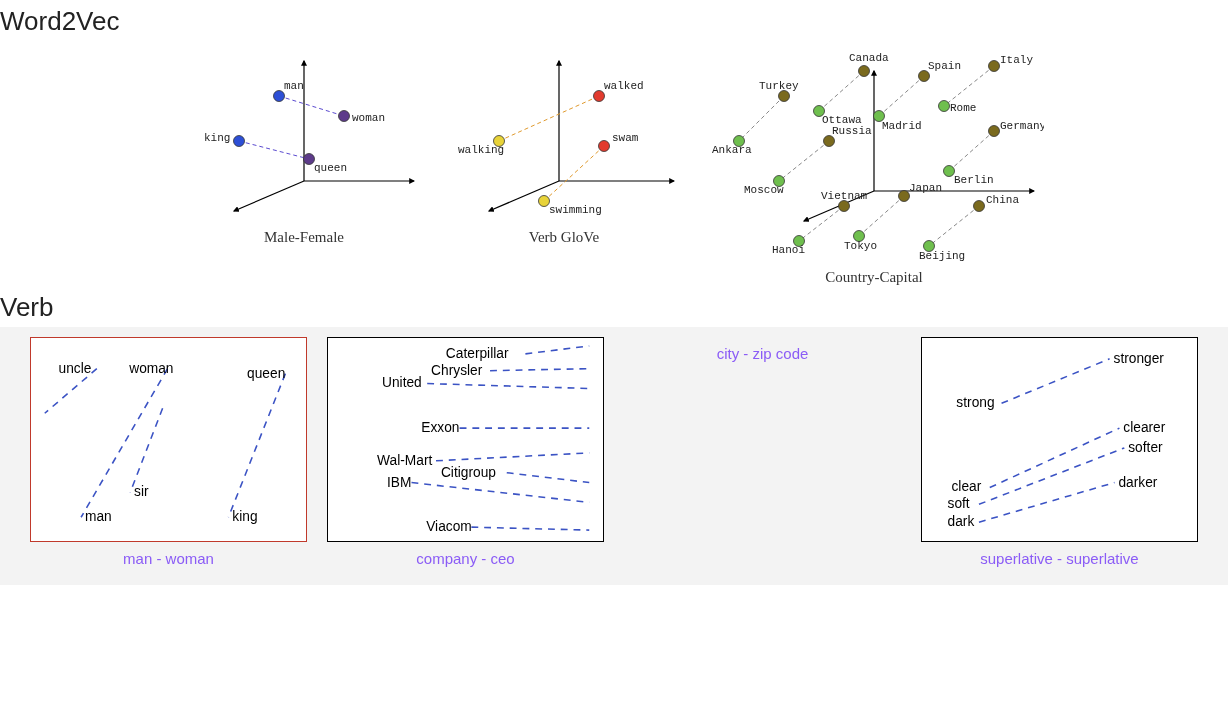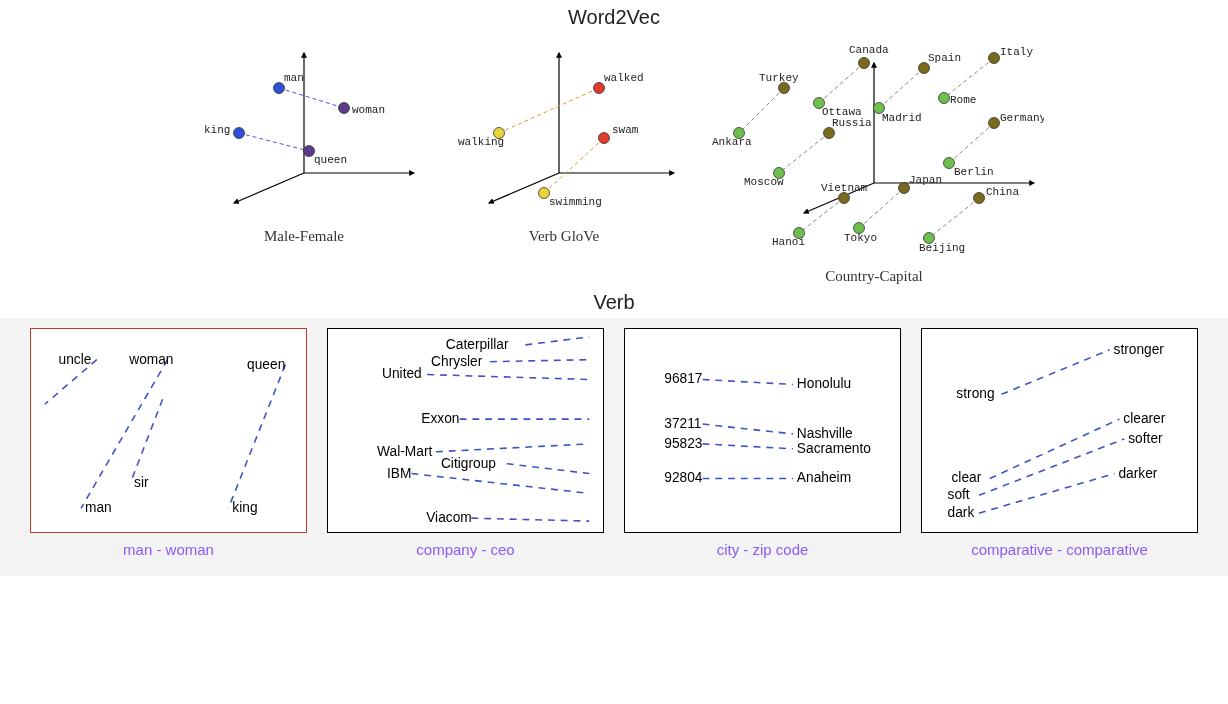--- a/index.html
+++ b/index.html
@@ -5,22 +5,21 @@
   * { box-sizing: border-box; margin: 0; padding: 0; }
   body {
     width: 1228px;
     height: 704px;
     background: #ffffff;
     font-family: "Segoe UI", Arial, sans-serif;
     color: #222;
     overflow: hidden;
   }
   .section-title {
-    text-align: center;
-    font-size: 20px;
+    font-size: 26px;
     font-weight: 400;
     margin: 6px 0 4px 0;
   }
   
   .w2v-row {
     display: flex;
     justify-content: center;
     gap: 20px;
     padding: 0 40px 0 40px;
   }
@@ -29,21 +28,21 @@
     flex-direction: column;
     align-items: center;
   }
   .w2v-svg {
     background: #fff;
   }
   .w2v-caption {
     font-family: "Times New Roman", serif;
     font-size: 15px;
     color: #333;
-    margin-top: 15px;
+    margin-top: 8px;
   }
   .w2v-label {
     font-family: "Consolas", "Courier New", monospace;
     font-size: 11px;
     fill: #222;
   }
   .dot { stroke: #333; stroke-width: 0.8; }
   .axis { stroke: #000; stroke-width: 1.2; fill: none; marker-end: url(#arrow-black); }
   .vec { stroke-width: 1; fill: none; stroke-dasharray: 4 3; }
   
@@ -214,52 +213,38 @@
             <line class="dash" x1="182" y1="136" x2="266" y2="146"></line>
             <text class="glove-label" x="115" y="140">Citigroup</text>
             <line class="dash" x1="85" y1="146" x2="266" y2="166"></line>
             <text class="glove-label" x="60" y="150">IBM</text>
             <line class="dash" x1="146" y1="191" x2="266" y2="194"></line>
             <text class="glove-label" x="100" y="195">Viacom</text>
           </svg></div>
         <div class="glove-caption">company - ceo</div>
       </div>
       <div class="glove-panel">
-        <div class="glove-box"><svg width="100%" height="100%" viewBox="0 0 280 205" preserveAspectRatio="none">
-            <line class="dash" x1="79" y1="51" x2="171" y2="56"></line>
-            <text class="glove-label" x="40" y="55">96817</text>
-            <text class="glove-label" x="175" y="60">Honolulu</text>
-            <line class="dash" x1="79" y1="96" x2="171" y2="106"></line>
-            <text class="glove-label" x="40" y="100">37211</text>
-            <text class="glove-label" x="175" y="110">Nashville</text>
-            <line class="dash" x1="79" y1="116" x2="171" y2="121"></line>
-            <text class="glove-label" x="40" y="120">95823</text>
-            <text class="glove-label" x="175" y="125">Sacramento</text>
-            <line class="dash" x1="79" y1="151" x2="171" y2="151"></line>
-            <text class="glove-label" x="40" y="155">92804</text>
-            <text class="glove-label" x="175" y="155">Anaheim</text>
-          </svg></div>
         <div class="glove-caption">city - zip code</div>
       </div>
       <div class="glove-panel">
         <div class="glove-box"><svg width="100%" height="100%" viewBox="0 0 280 205" preserveAspectRatio="none">
             <line class="dash" x1="81" y1="66" x2="191" y2="21"></line>
             <text class="glove-label" x="35" y="70">strong</text>
             <text class="glove-label" x="195" y="25">stronger</text>
             <line class="dash" x1="69" y1="151" x2="201" y2="91"></line>
             <text class="glove-label" x="30" y="155">clear</text>
             <text class="glove-label" x="205" y="95">clearer</text>
             <line class="dash" x1="58" y1="168" x2="206" y2="111"></line>
             <text class="glove-label" x="26" y="172">soft</text>
             <text class="glove-label" x="210" y="115">softer</text>
             <line class="dash" x1="58" y1="186" x2="196" y2="146"></line>
             <text class="glove-label" x="26" y="190">dark</text>
             <text class="glove-label" x="200" y="150">darker</text>
           </svg></div>
-        <div class="glove-caption">comparative - comparative</div>
+        <div class="glove-caption">superlative - superlative</div>
       </div>
     </div>
 </div>
 
 <svg width="0" height="0" style="position:absolute">
   <defs>
     <marker id="arrow-black" viewBox="0 0 10 10" refX="8" refY="5" markerWidth="5" markerHeight="5" orient="auto-start-reverse">
       <path d="M 0 0 L 10 5 L 0 10 z" fill="#000"></path>
     </marker>
     <marker id="arrow-color" viewBox="0 0 10 10" refX="8" refY="5" markerWidth="5" markerHeight="5" orient="auto-start-reverse">

